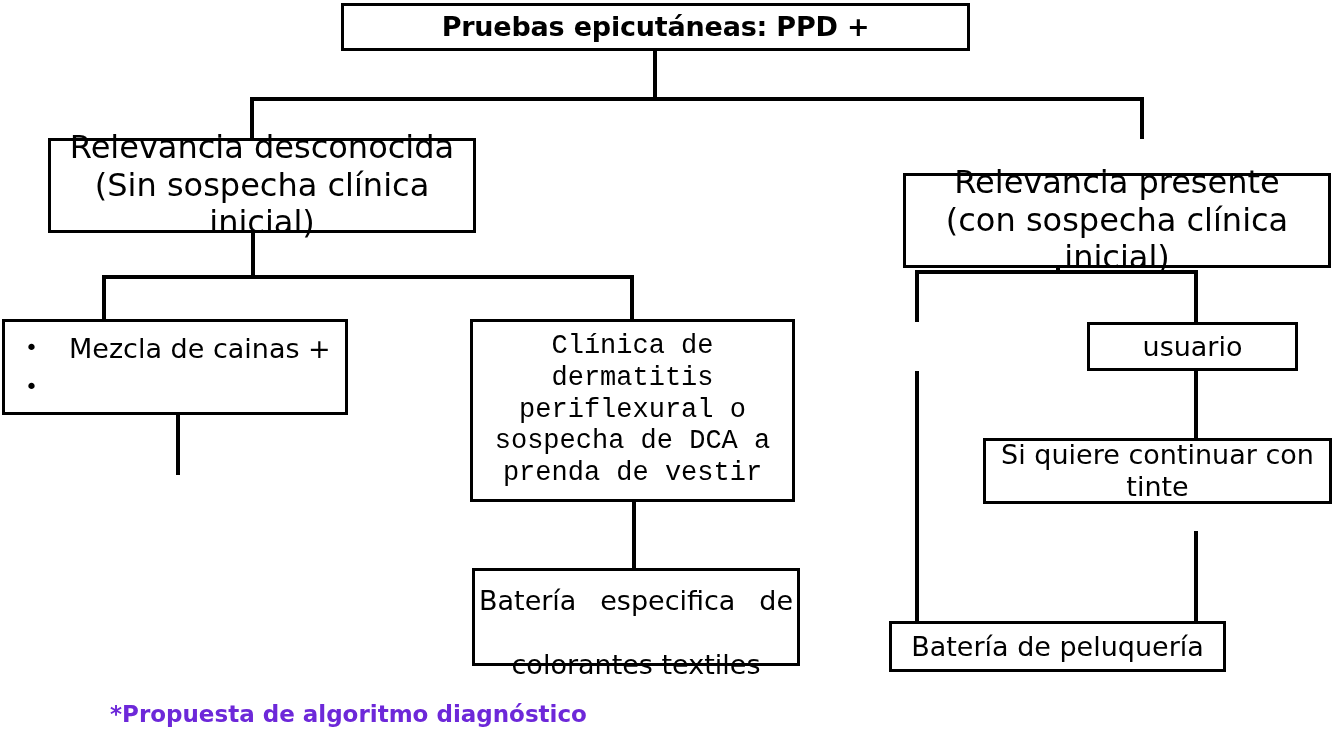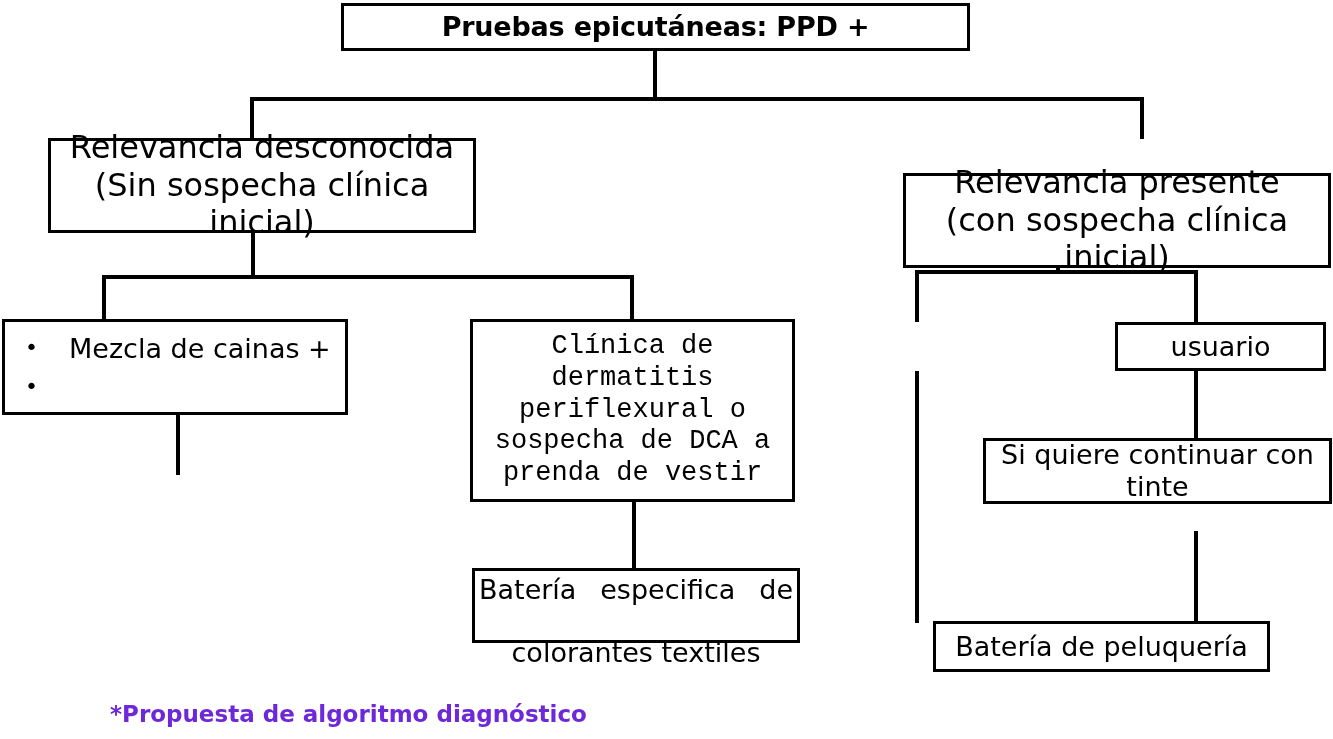--- a/index.html
+++ b/index.html
@@ -149,36 +149,36 @@
   </div>
 
 
   <div class="node body" style="left:470px; top:319px; width:325px; height:183px;font-family:Liberation Mono, monospace;">
     <span class="txt">Clínica de dermatitis
 periflexural o
 sospecha de DCA a
 prenda de vestir</span>
   </div>
 
-  <div class="node body justify" style="left:472px; top:568px; width:328px; height:75px;">
+  <div class="node body justify" style="left:472px; top:568px; width:328px; height:98px;">
     <span class="txt">
       <span class="line-justified">Batería especifica de</span>
       <span>colorantes textiles</span>
     </span>
   </div>
 
 
-  <div class="node body" style="left:1087px; top:322px; width:211px; height:49px;margin-left:28px;">
+  <div class="node body" style="left:1087px; top:322px; width:211px; height:49px;">
     <span class="txt">usuario</span>
   </div>
 
   <div class="node body" style="left:983px; top:438px; width:349px; height:66px;">
     <span class="txt">Si quiere continuar con
 tinte</span>
   </div>
 
-  <div class="node body" style="left:889px; top:621px; width:337px; height:51px;margin-left:44px;">
+  <div class="node body" style="left:889px; top:621px; width:337px; height:51px;">
     <span class="txt">Batería de peluquería</span>
   </div>
 
   <div class="caption" style="left:110px; top:701px;">*Propuesta de algoritmo diagnóstico</div>
 
 </div>
 
 </body></html>

